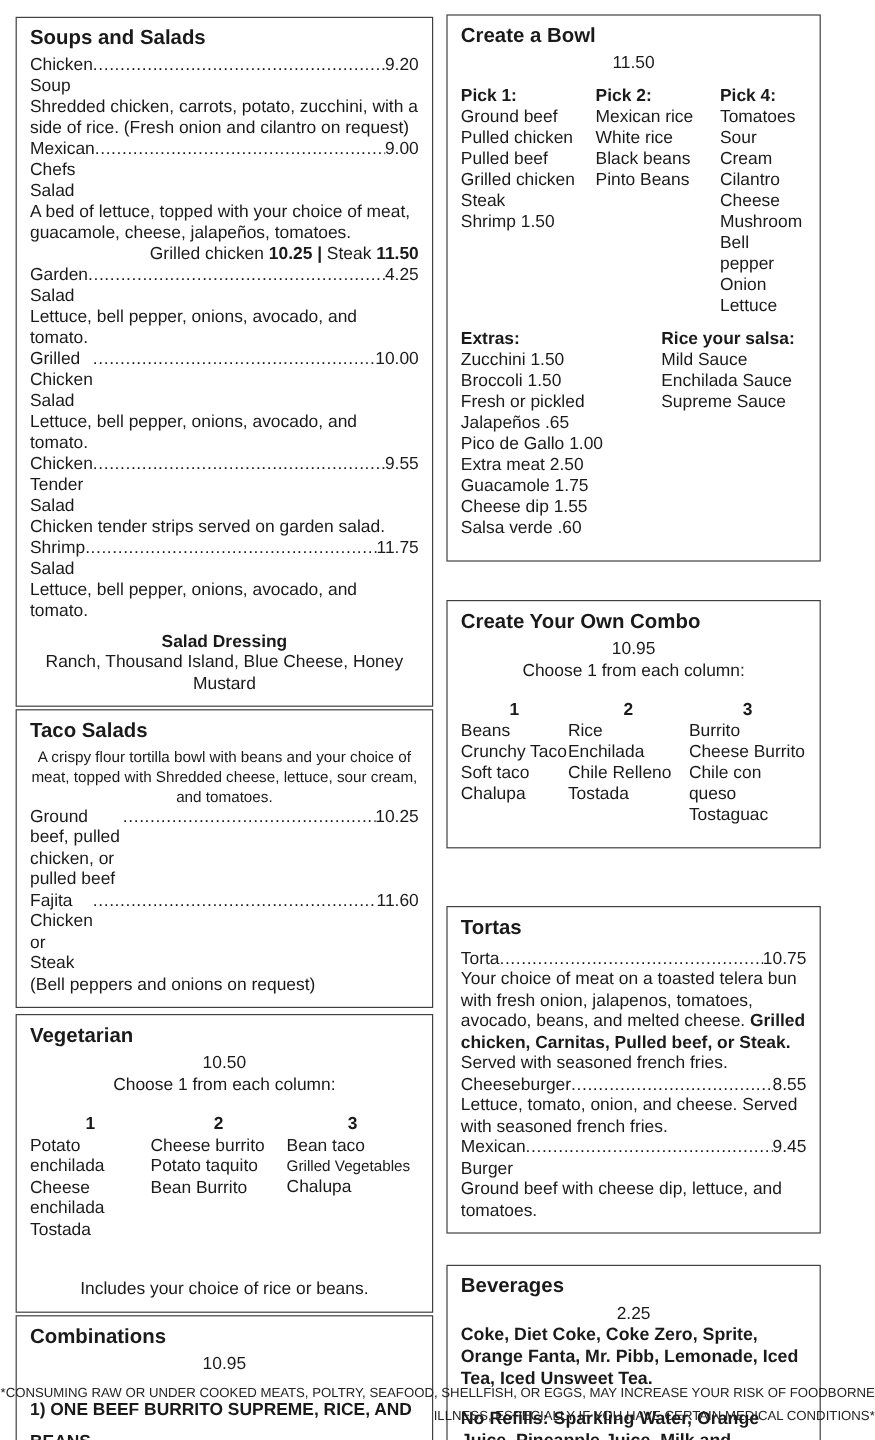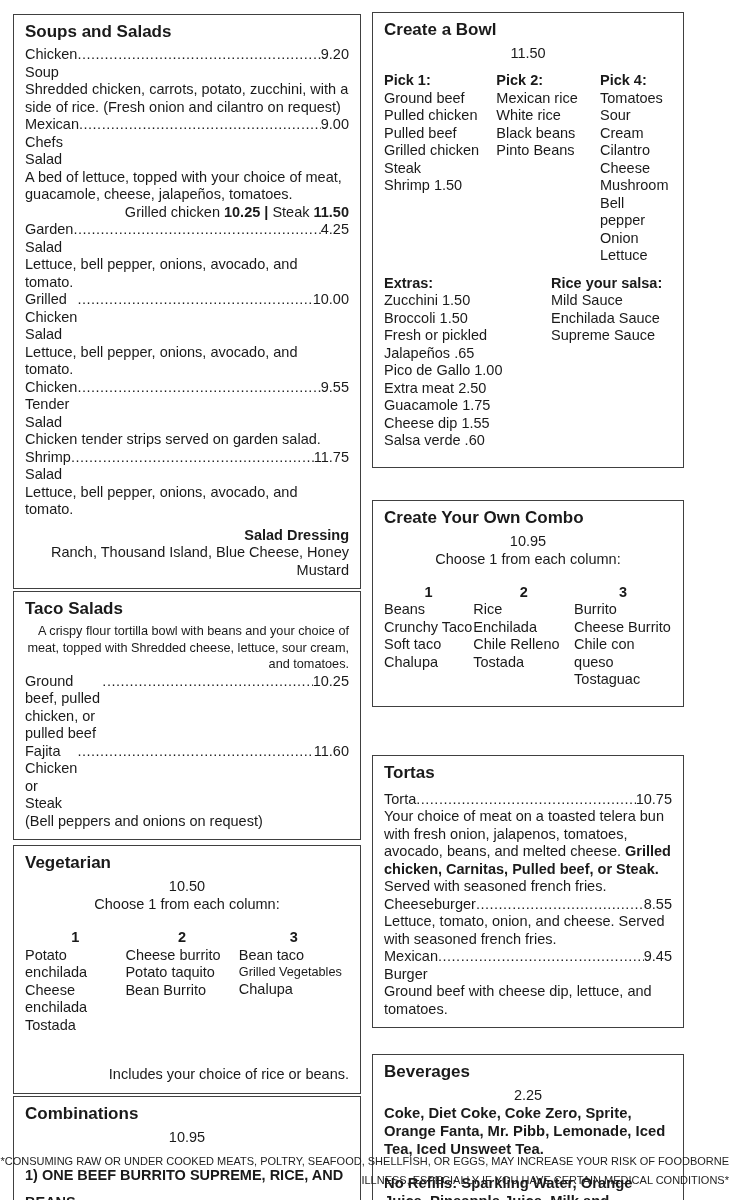--- a/index.html
+++ b/index.html
@@ -9,21 +9,21 @@
   .col-right { position:absolute; left:372px; top:12px; width:312px; }
   .box { box-sizing:border-box; border:1px solid #404040; background:#fff; padding:5px 11px 9px; }
   .t { font-size:14.5px; line-height:17.5px; }
   .title { font-size:17px; line-height:22px; font-weight:bold; text-align:left; margin:1px 0 3px; }
   .subtitle { text-align:center; font-size:14.5px; line-height:18px; }
   .row { display:flex; align-items:baseline; font-weight:normal; font-size:14.5px; line-height:17.5px; }
   .dots { flex:1 1 auto; overflow:hidden; white-space:nowrap; font-weight:normal; }
   .dots::after { content:"......................................................................................................................................................................"; letter-spacing:0.5px; }
   .desc { font-weight:normal; font-size:14.5px; line-height:17.5px; }
   .right-al { text-align:right; }
-  .center { text-align:right; }
+  .center { text-align:center; }
   .small { font-size:12.7px; line-height:16.5px; }
   .bold { font-weight:bold; }
   .gap4 { height:4px; } .gap8 { height:8px; } .gap10 { height:10px; } .gap16 { height:16px; }
   .cols { display:flex; }
   .vcol1 { flex:0 0 31%; } .vcol2 { flex:0 0 35%; } .vcol3 { flex:0 0 34%; }
   .colhead { font-weight:bold; text-align:center; }
   .bcol1 { flex:0 0 39%; } .bcol2 { flex:0 0 36%; } .bcol3 { flex:0 0 25%; }
   .ecol1 { flex:0 0 58%; } .ecol2 { flex:0 0 42%; }
   .combo-line { font-weight:bold; font-size:14.5px; line-height:27px; }
   .mb2  { margin-bottom:2px; }  .mb5  { margin-bottom:5px; }

